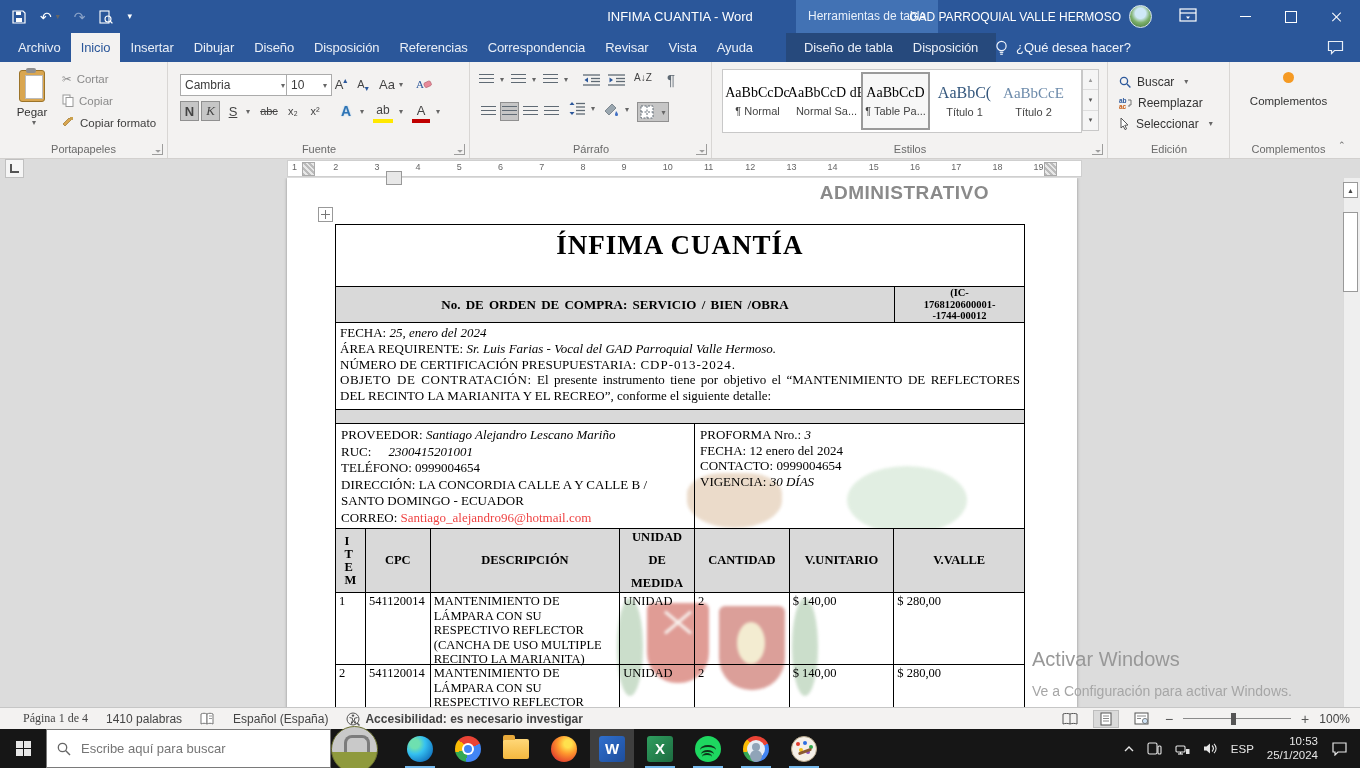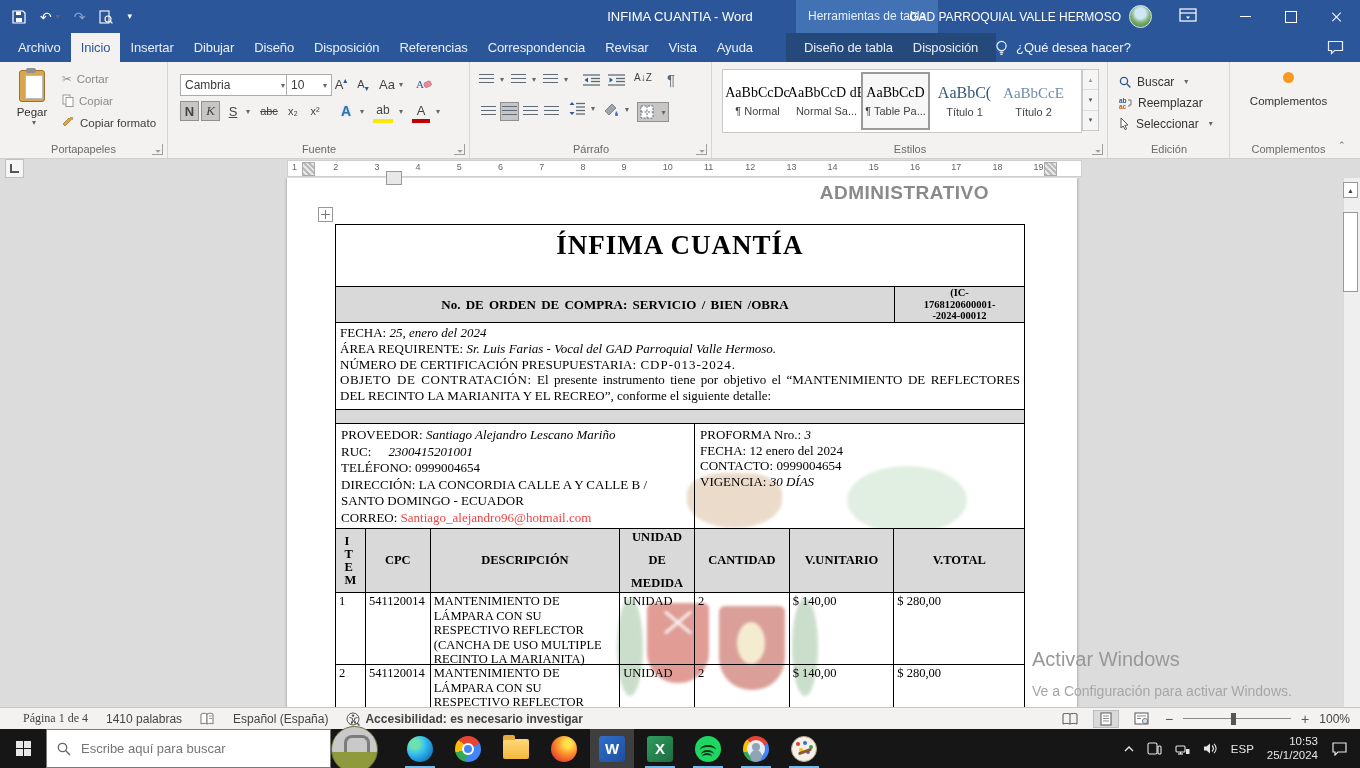--- a/index.html
+++ b/index.html
@@ -516,21 +516,21 @@
 
     <div id="doctable">
       <div class="trow" id="row-title">
         <div id="doc-title">ÍNFIMA CUANTÍA</div>
       </div>
       <div class="trow" id="row-order">
         <div id="order-label">No. DE ORDEN DE COMPRA:  SERVICIO  / BIEN /OBRA</div>
         <div id="order-code">
           <span>(IC-</span>
           <span>1768120600001-</span>
-          <span>-2024-00012</span>
+          <span>-1744-00012</span>
         </div>
       </div>
       <div class="trow" id="row-info">
         <div><span class="b">FECHA:</span><span class="i"> 25, enero del 2024</span></div>
         <div><span class="b">ÁREA REQUIRENTE:</span><span class="i"> Sr. Luis Farias - Vocal del GAD Parroquial Valle Hermoso.</span></div>
         <div><span class="b">NÚMERO DE CERTIFICACIÓN PRESUPUESTARIA:</span><span class="b" style="letter-spacing:1px;"> CDP-013-2024.</span></div>
         <div style="text-align:justify;"><span class="b" style="letter-spacing:.5px;">OBJETO DE CONTRATACIÓN:</span><span> El presente instrumento tiene por objetivo el </span><span class="b">“MANTENIMIENTO DE REFLECTORES DEL RECINTO LA MARIANITA Y EL RECREO”,</span><span> conforme el siguiente detalle:</span></div>
       </div>
       <div class="trow" id="row-band"></div>
       <div class="trow" id="row-supplier">
@@ -550,21 +550,21 @@
       </div>
       <div class="trow" id="row-ithead">
         <div class="hc w-item" id="th-item">
             <span>ITEM</span>
           </div>
         <div class="hc w-cpc">CPC</div>
         <div class="hc w-desc">DESCRIPCIÓN</div>
         <div class="hc w-uni" style="padding:0 12px;line-height:23px;">UNIDAD DE MEDIDA</div>
         <div class="hc w-cant">CANTIDAD</div>
         <div class="hc w-vu">V.UNITARIO</div>
-        <div class="hc w-vt">V.TOTAL</div>
+        <div class="hc w-vt">V.VALLE</div>
       </div>
       <div class="itemrow" id="itrow1">
         <div class="cell w-item">1</div>
         <div class="cell w-cpc">541120014</div>
         <div class="cell w-desc">MANTENIMIENTO DE LÁMPARA CON SU RESPECTIVO REFLECTOR (CANCHA DE USO MULTIPLE RECINTO LA MARIANITA)</div>
         <div class="cell w-uni">UNIDAD</div>
         <div class="cell w-cant">2</div>
         <div class="cell w-vu">$ 140,00</div>
         <div class="cell w-vt">$ 280,00</div>
       </div>

